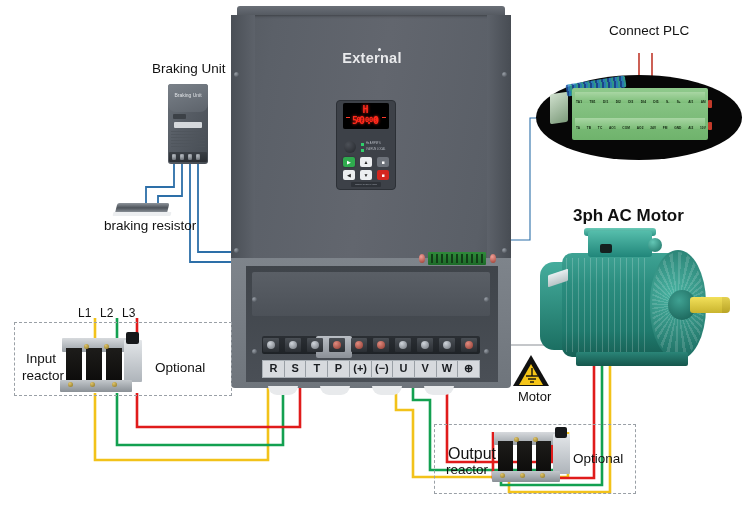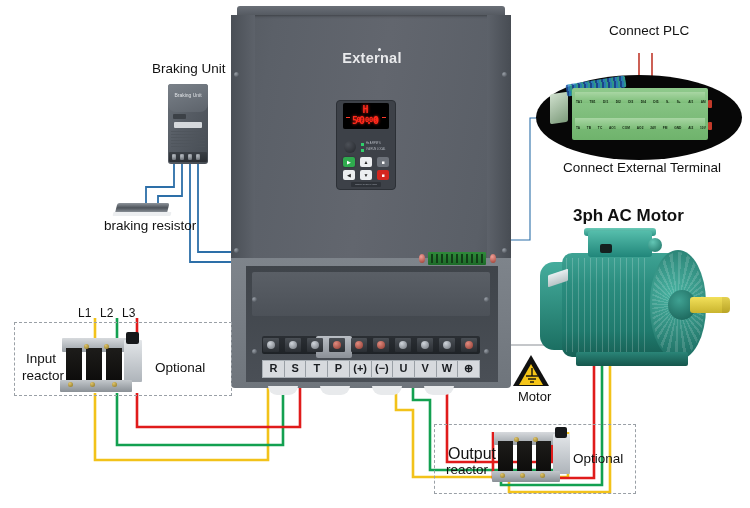--- a/index.html
+++ b/index.html
@@ -355,21 +355,20 @@
   <div class="lbl" id="connect-plc-label">Connect PLC</div>
   <div class="plc-ellipse"></div>
   <div class="plc-cap"></div>
   <div class="plc-ribbon"></div>
   <div class="plc-board"></div>
   <div class="plc-row" style="top:92px"></div>
   <div class="plc-row" style="top:118px"></div>
   <div class="plc-redpin" style="left:708px;top:100px"></div>
   <div class="plc-redpin" style="left:708px;top:122px"></div>
 
-  <div class="lbl" id="connect-ext-label">Connect External Terminal</div>
 
   <div class="lbl" id="motor-title">3ph AC Motor</div>
   <div class="m-endbell-l"></div>
   <div class="m-body"></div>
   <div class="m-fins"></div>
   <div class="m-jlid"></div>
   <div class="m-jbox"></div>
   <div class="m-knob"></div>
   <div class="m-cap"></div>
   <div class="m-endbell-r"></div>

